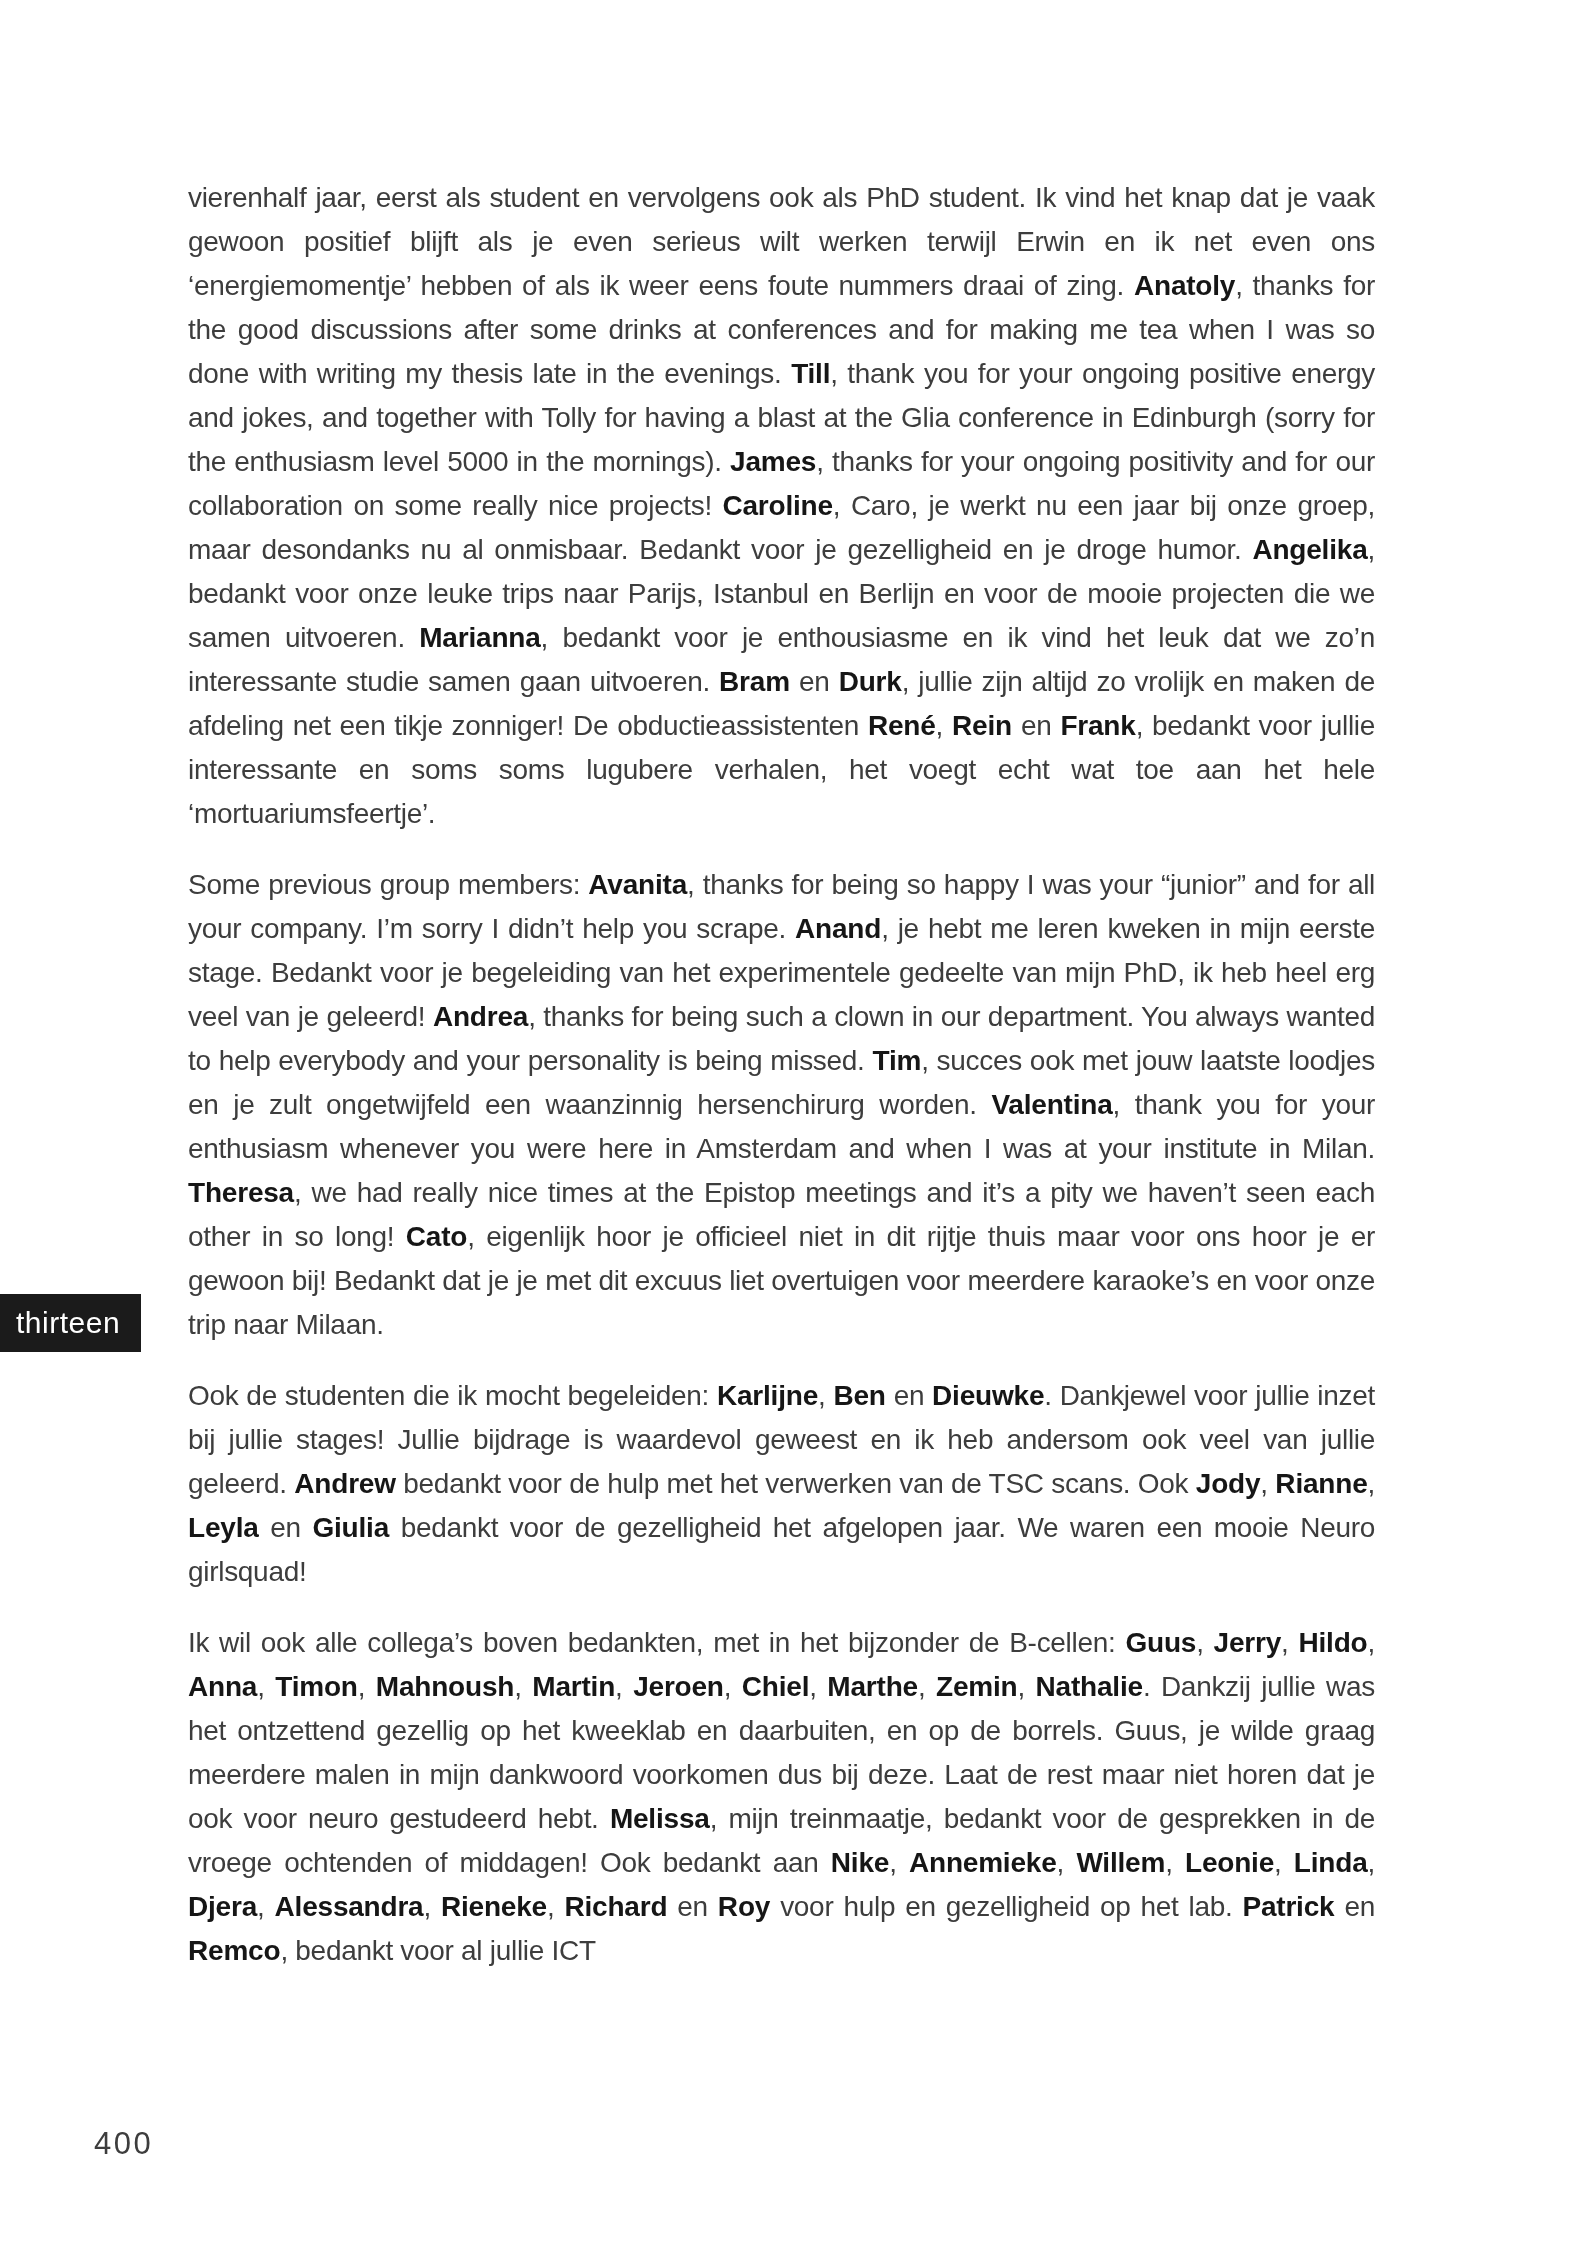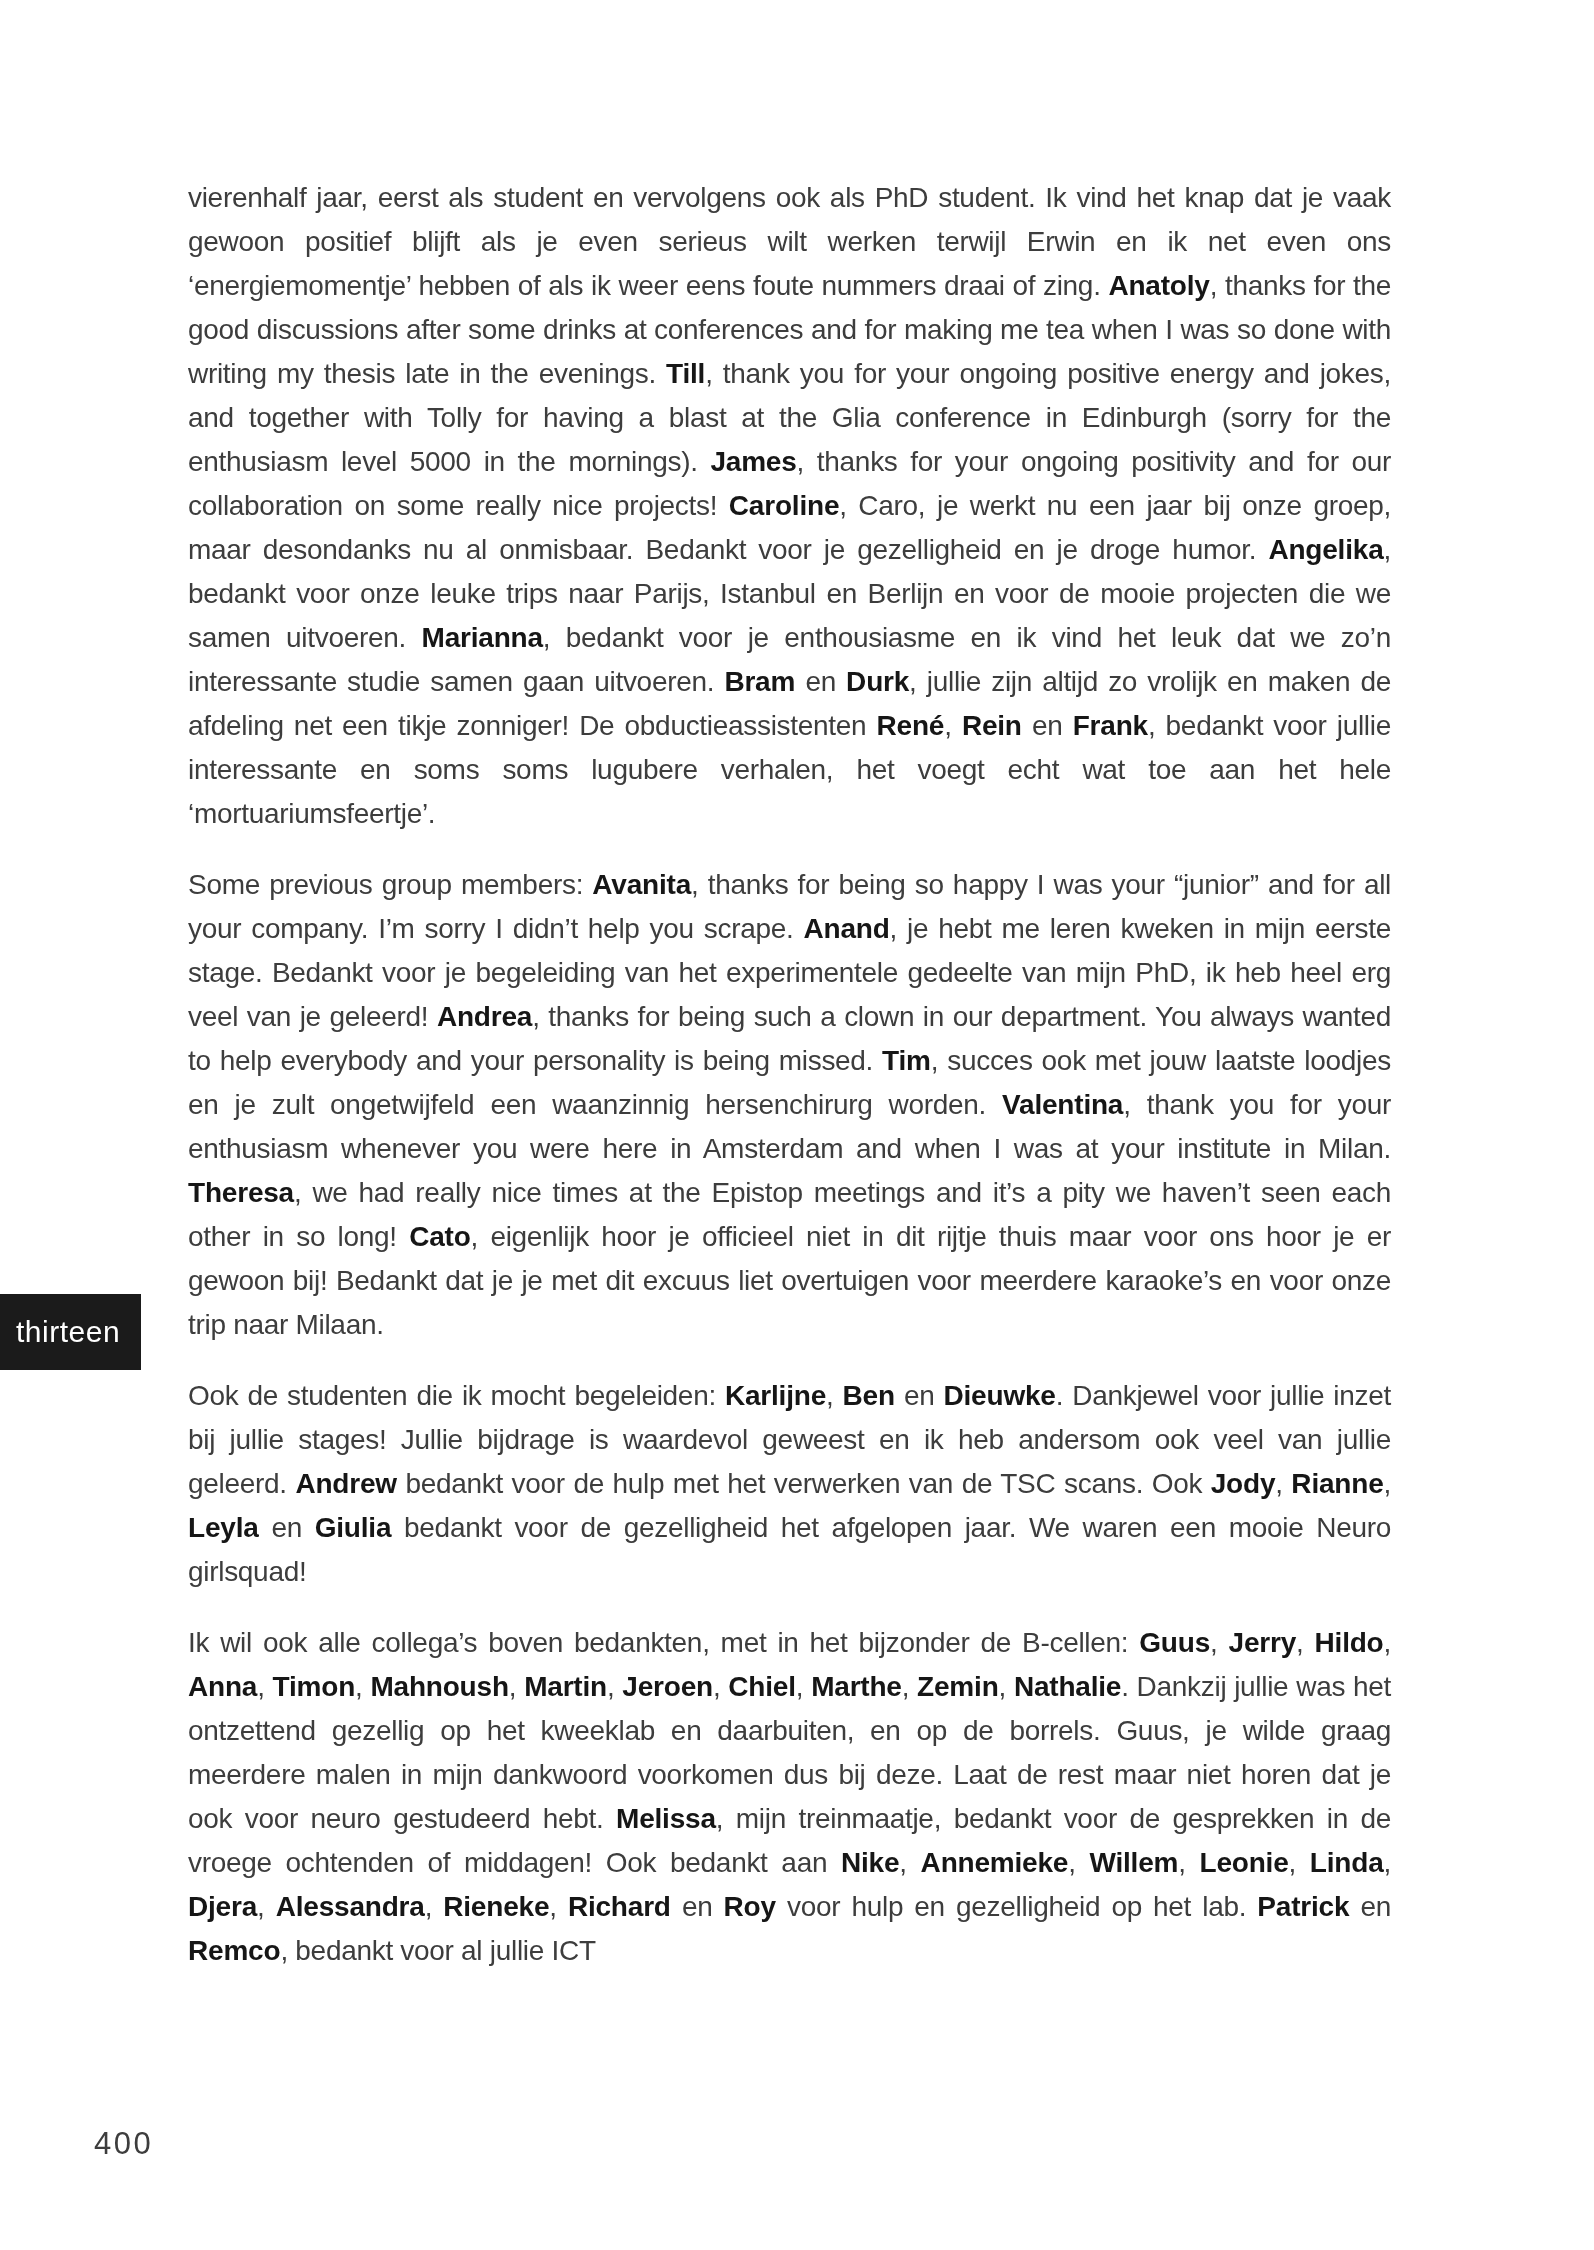--- a/index.html
+++ b/index.html
@@ -23,41 +23,41 @@
     background:var(--page-background,#ffffff);
     overflow:hidden;
   }
   .text-column{
     position:absolute;
     left:188px;
     top:176px;
     width:1203px;
   }
   .para{
-    margin:0 0 27px 0;
+    margin:0 16px 27px 0;
     font-size:28px;
     line-height:44px;
     letter-spacing:-0.3px;
     color:var(--body-text,#3d3d3d);
     font-weight:300;
     text-align:justify;
     text-justify:inter-word;
   }
   .para:last-child{margin-bottom:0;}
   .para strong{
     color:var(--bold-text,#161616);
     font-weight:700;
     letter-spacing:-0.2px;
   }
   .chapter-tab{
     position:absolute;
     left:0;
     top:1294px;
     width:141px;
-    height:76px;
+    height:58px;
     box-sizing:border-box;
     background:var(--tab-background,#1b1b1b);
     color:var(--tab-text,#ffffff);
     display:flex;
     align-items:center;
     padding-left:16px;
     font-size:30px;
     font-weight:300;
     letter-spacing:0.5px;
   }

